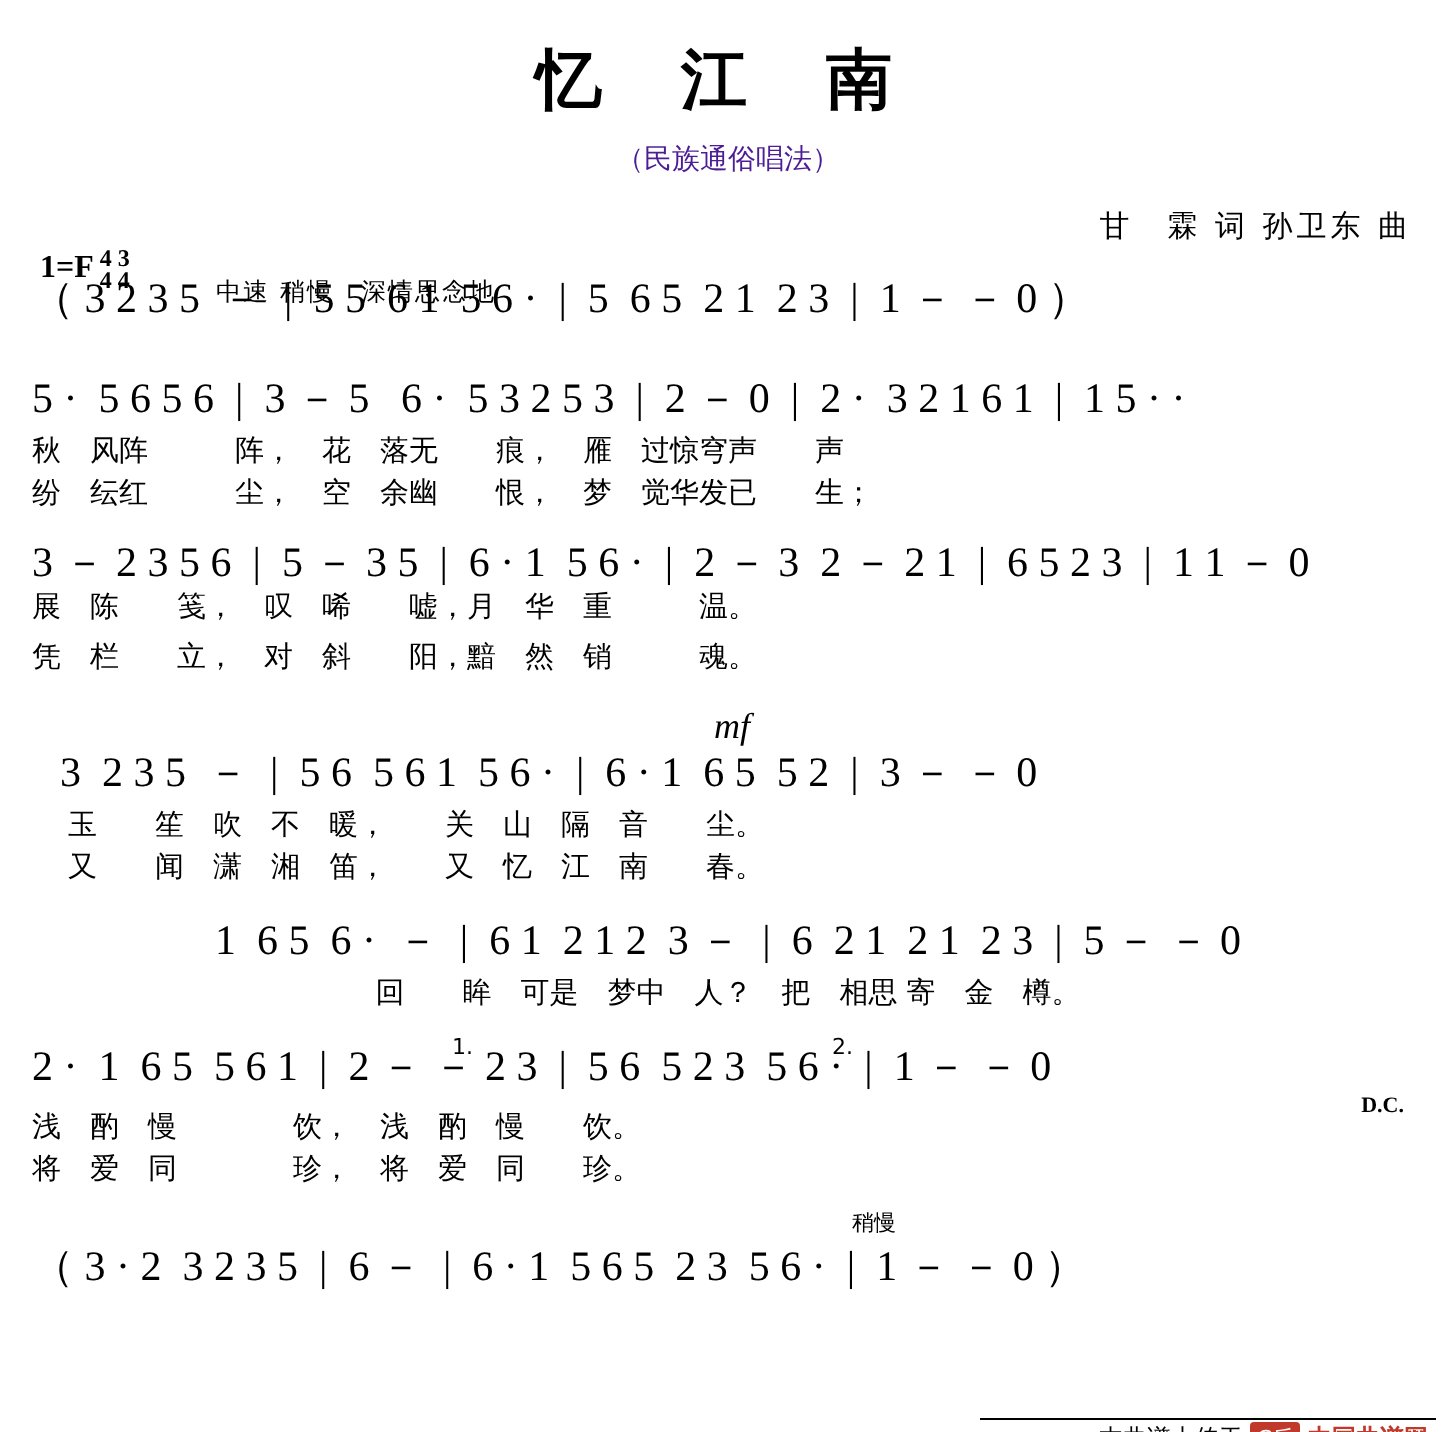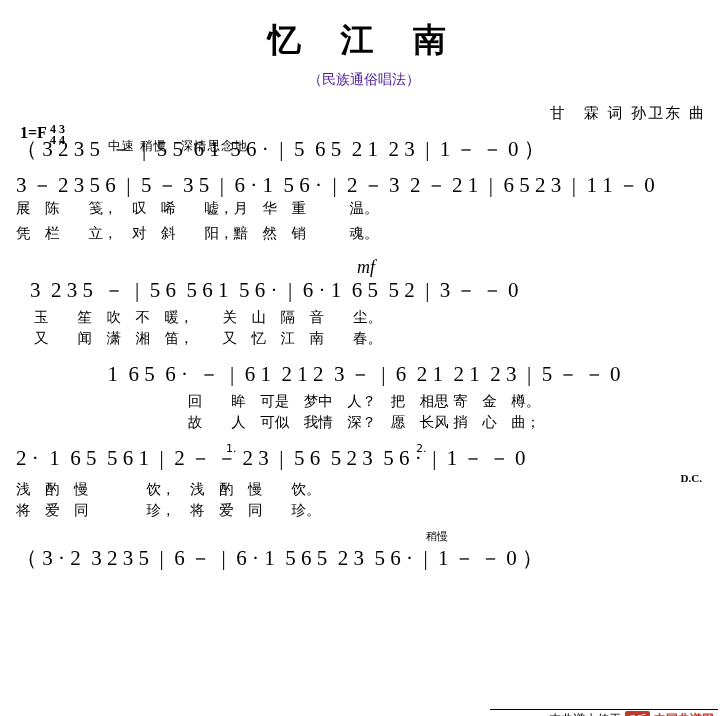--- a/index.html
+++ b/index.html
@@ -148,38 +148,42 @@
   <div class="keysig">
     <span>1=F</span><span class="frac"><span>4</span><span>4</span></span><span class="frac"><span>3</span><span>4</span></span>
   </div>
 
   <div class="tempo">中速 稍慢　深情思念地</div>
 
   <div class="system" style="margin-top:48px;">
     <div class="notes">（ 3 2 3 5  －  |  5 5  6 1  5 6 ·  |  5  6 5  2 1  2 3  |  1 － － 0 ）</div>
   </div>
 
+  <div class="system" style="margin-top:26px;">
+    <div class="notes">5 ·  5 6 5 6  |  3 － 5   6 ·  5 3 2 5 3  |  2 － 0  |  2 ·  3 2 1 6 1  |  1 5 · ·</div>
+    <div class="lyric" style="margin-top:6px;">秋　风阵　　　阵，　花　落无　　痕，　雁　过惊穹声　　声</div>
+    <div class="lyric" style="margin-top:2px;">纷　纭红　　　尘，　空　余幽　　恨，　梦　觉华发已　　生；</div>
+  </div>
 
   <div class="system" style="margin-top:12px;">
     <div class="notes">3 － 2 3 5 6  |  5 － 3 5  |  6 · 1  5 6 ·  |  2 － 3  2 － 2 1  |  6 5 2 3  |  1 1 － 0</div>
     <div class="lyric" style="margin-top:2px;">展　陈　　笺，　叹　唏　　嘘，月　华　重　　　温。</div>
     <div class="lyric" style="margin-top:6px;">凭　栏　　立，　对　斜　　阳，黯　然　销　　　魂。</div>
   </div>
 
   <div class="system" style="margin-top:14px;">
     <div class="dyn" style="margin-left:4px;">mf</div>
     <div class="notes" style="margin-left:14px;">3  2 3 5  －  |  5 6  5 6 1  5 6 ·  |  6 · 1  6 5  5 2  |  3 － － 0</div>
     <div class="lyric" style="margin-top:6px;margin-left:18px;">玉　　笙　吹　不　暖，　　关　山　隔　音　　尘。</div>
     <div class="lyric" style="margin-top:2px;margin-left:18px;">又　　闻　潇　湘　笛，　　又　忆　江　南　　春。</div>
   </div>
 
   <div class="system" style="margin-top:14px;text-align:center;">
     <div class="notes">1  6 5  6 ·  －  |  6 1  2 1 2  3 －  |  6  2 1  2 1  2 3  |  5 － － 0</div>
     <div class="lyric" style="margin-top:6px;">回　　眸　可是　梦中　人？　把　相思 寄　金　樽。</div>
-    <div class="lyric" style="margin-top:2px;">故　　人　可似　我情　深？　愿　长风 捎　心　曲；</div>
   </div>
 
   <div class="system" style="margin-top:14px;">
     <span class="small-mark abs" style="left:210px;top:-4px;">1.</span>
     <span class="small-mark abs" style="left:400px;top:-4px;">2.</span>
     <div class="notes">2 ·  1  6 5  5 6 1  |  2 － － 2 3  |  5 6  5 2 3  5 6 ·  |  1 － － 0</div>
     <span class="dc abs" style="right:10px;top:26px;">D.C.</span>
     <div class="lyric" style="margin-top:10px;">浅　酌　慢　　　　饮，　浅　酌　慢　　饮。</div>
     <div class="lyric" style="margin-top:2px;">将　爱　同　　　　珍，　将　爱　同　　珍。</div>
   </div>

